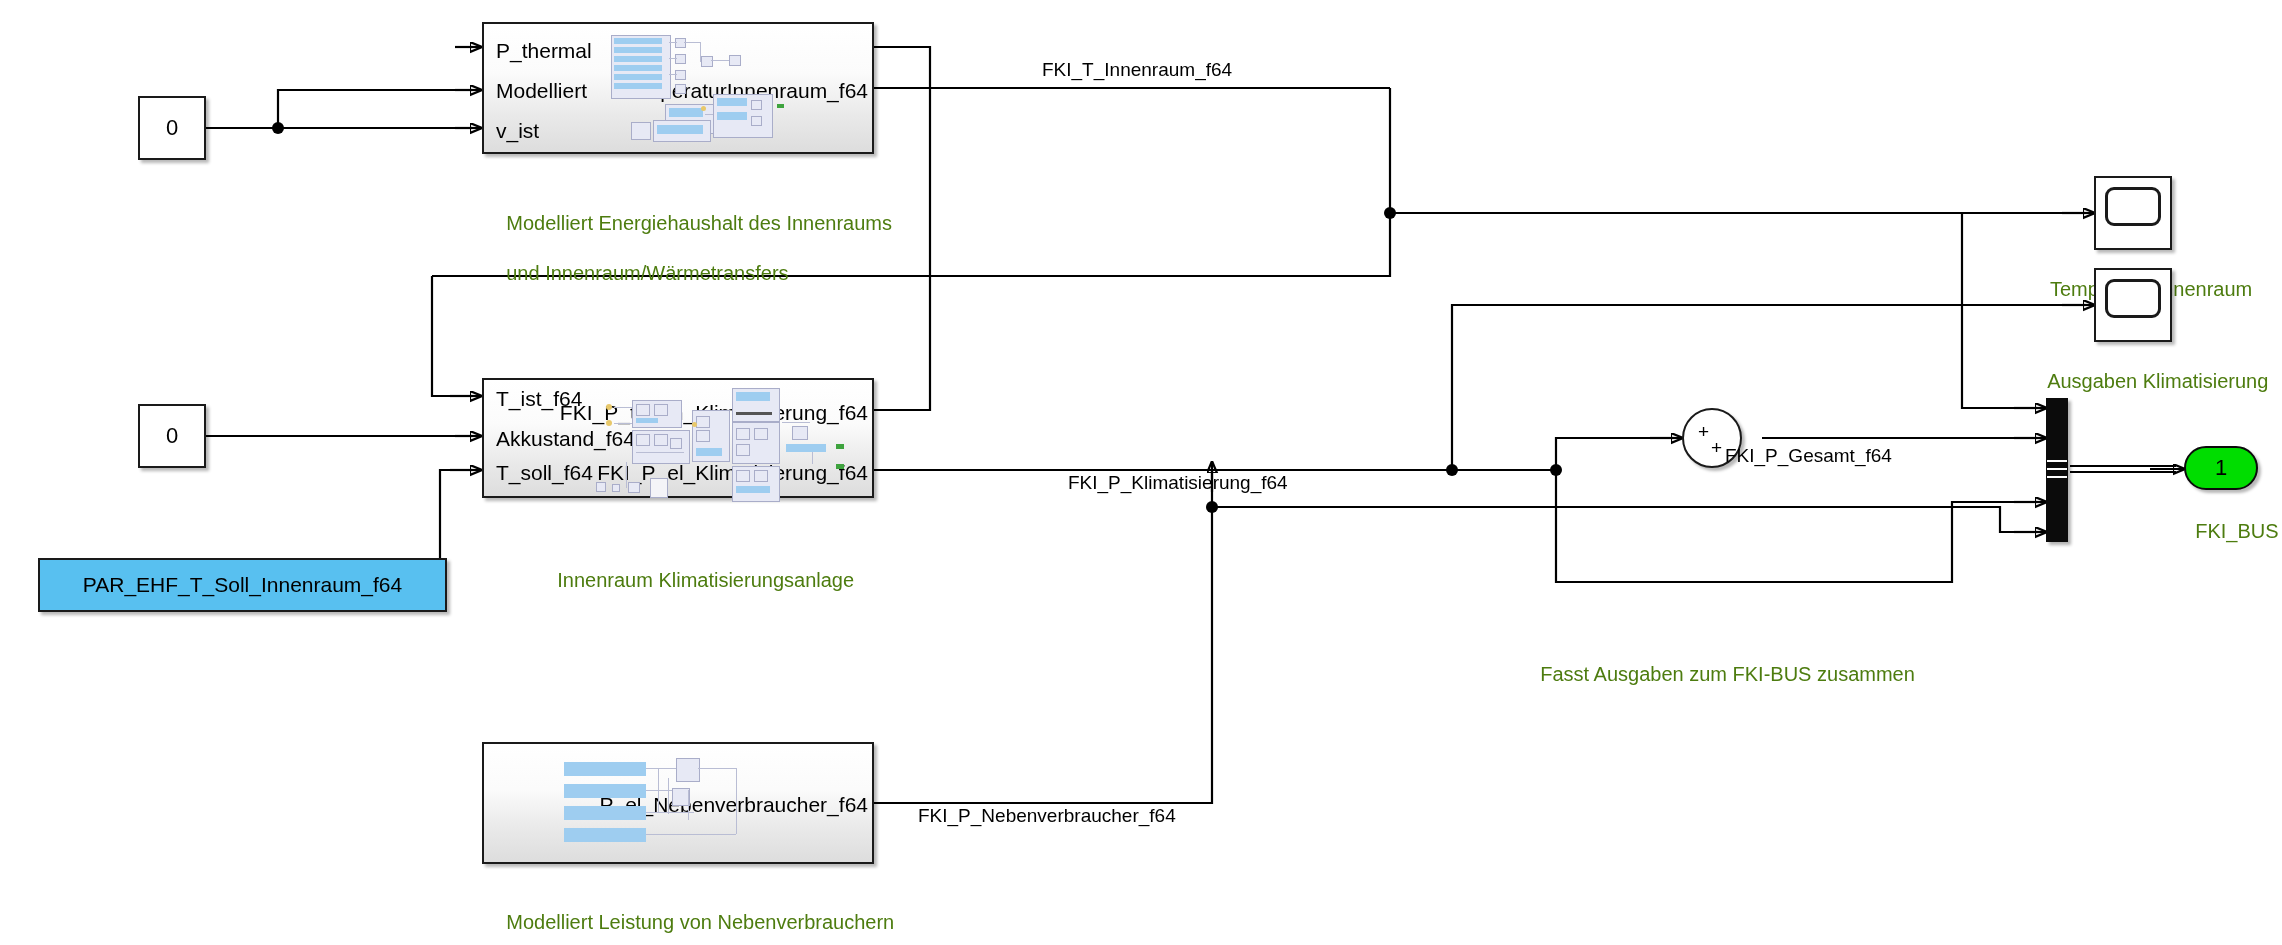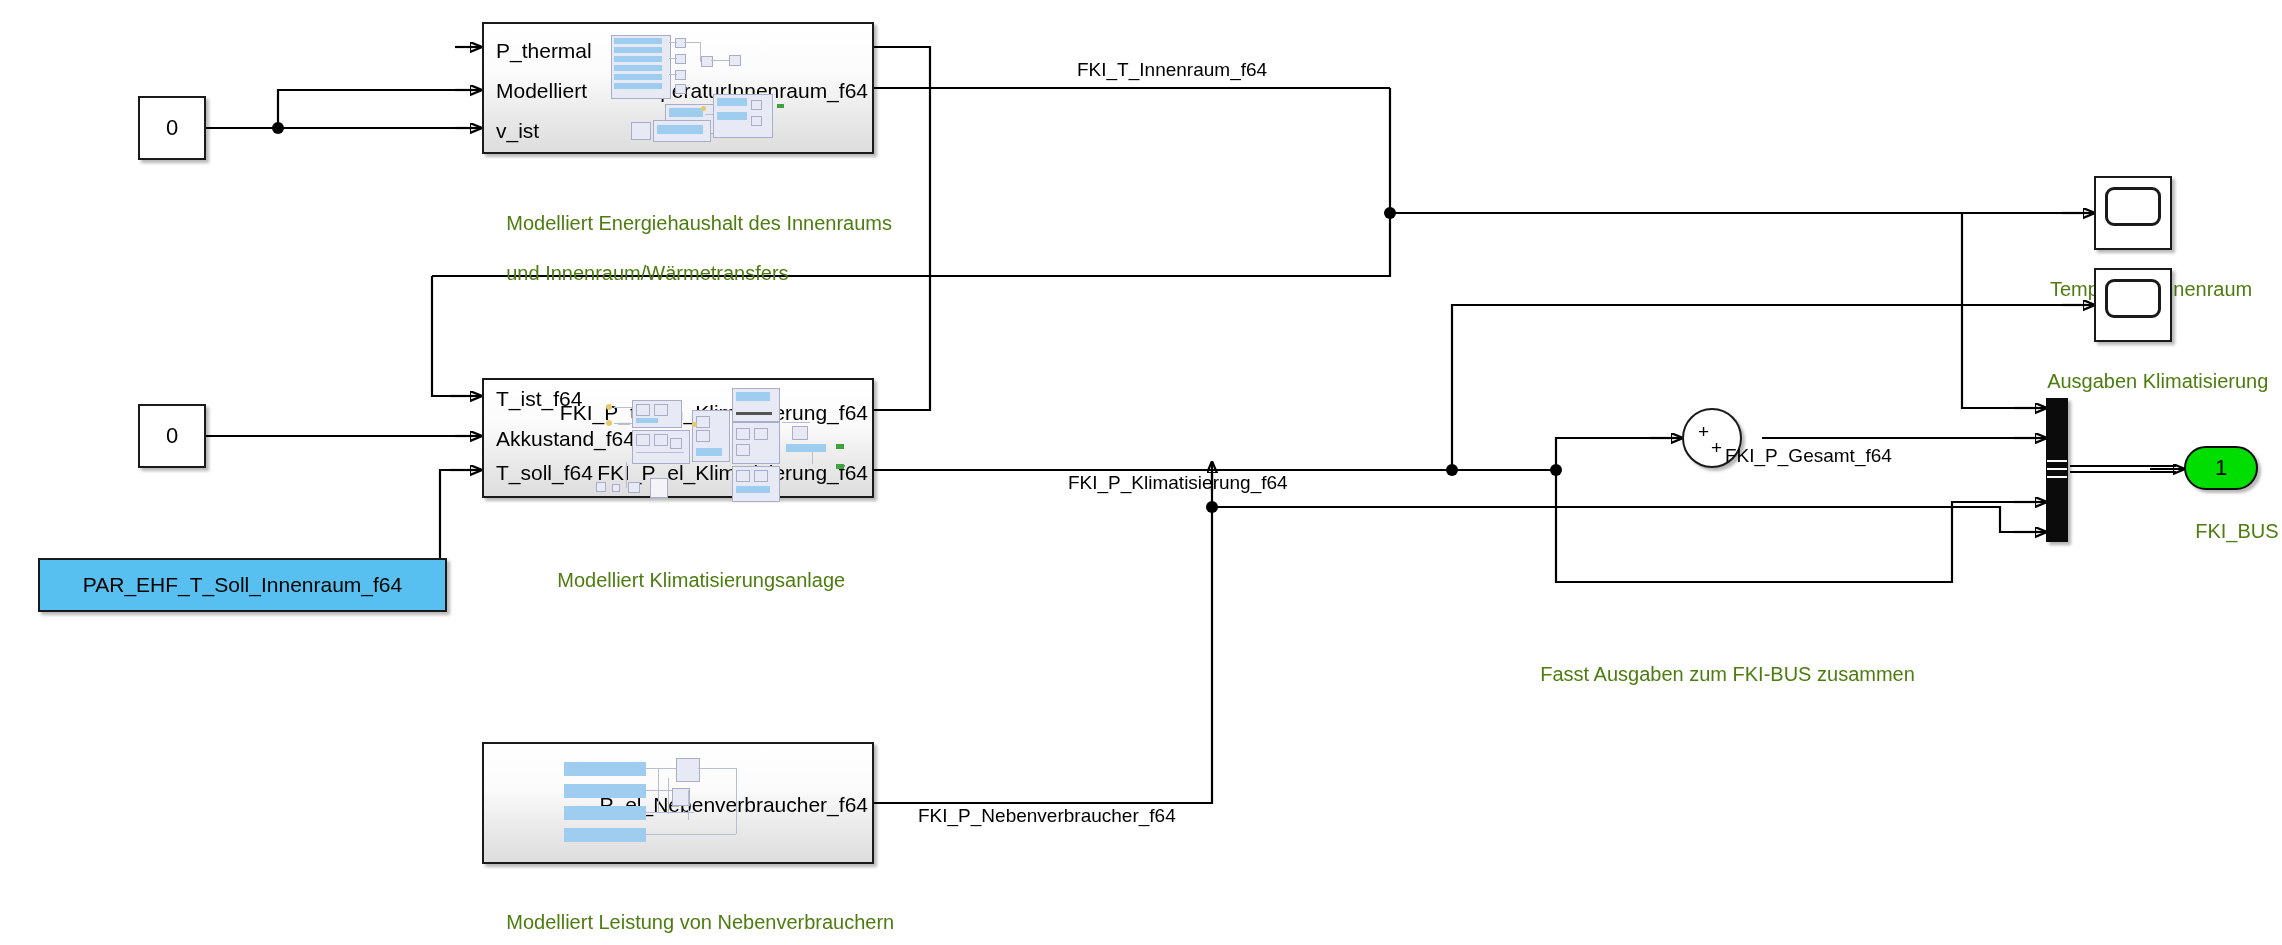--- a/index.html
+++ b/index.html
@@ -236,21 +236,21 @@
       <div class="mgreen" style="left:230px;top:78px;width:8px;height:5px;"></div>
       <div class="mln" style="left:206px;top:66px;width:1px;height:12px;"></div>
       <div class="mbox" style="left:-10px;top:96px;width:8px;height:8px;"></div>
       <div class="mbox" style="left:6px;top:98px;width:6px;height:6px;"></div>
       <div class="mbox" style="left:22px;top:96px;width:10px;height:9px;"></div>
       <div class="mbox" style="left:44px;top:92px;width:16px;height:18px;background:#f4f4f8;"></div>
       <div class="mln" style="left:20px;top:76px;width:1px;height:26px;"></div>
     </div>
   </div>
   <div class="anno" style="left:535px;top:543px;">
-    <span>Modelliert Klimatisierungsanlage</span>
+    <span>Innenraum Klimatisierungsanlage</span>
   </div>
 
   <div class="subsys" style="left:482px;top:742px;width:392px;height:122px;">
     <span class="out-lbl" style="right:4px;top:50px;">P_el_Nebenverbraucher_f64</span>
     <div class="mini" style="left:60px;top:12px;width:300px;height:96px;">
       <div class="mbar" style="left:20px;top:6px;width:82px;height:14px;"></div>
       <div class="mbar" style="left:20px;top:28px;width:82px;height:14px;"></div>
       <div class="mbar" style="left:20px;top:50px;width:82px;height:14px;"></div>
       <div class="mbar" style="left:20px;top:72px;width:82px;height:14px;"></div>
       <div class="mbox" style="left:132px;top:2px;width:22px;height:22px;"></div>
@@ -302,21 +302,21 @@
     <span>Temperatur Innenraum</span>
   </div>
 
   <div class="scope" style="left:2094px;top:268px;width:78px;height:74px;">
     <div class="screen"></div>
   </div>
   <div class="anno" style="left:2026px;top:344px;font-size:20px;">
     <span>Ausgaben Klimatisierung</span>
   </div>
 
-  <div class="sig" style="left:1042px;top:60px;margin-left:35px;">
+  <div class="sig" style="left:1042px;top:60px;">
     <span>FKI_T_Innenraum_f64</span>
   </div>
   <div class="sig" style="left:1068px;top:473px;">
     <span>FKI_P_Klimatisierung_f64</span>
   </div>
   <div class="sig" style="left:1725px;top:446px;">
     <span>FKI_P_Gesamt_f64</span>
   </div>
   <div class="sig" style="left:918px;top:806px;">
     <span>FKI_P_Nebenverbraucher_f64</span>

